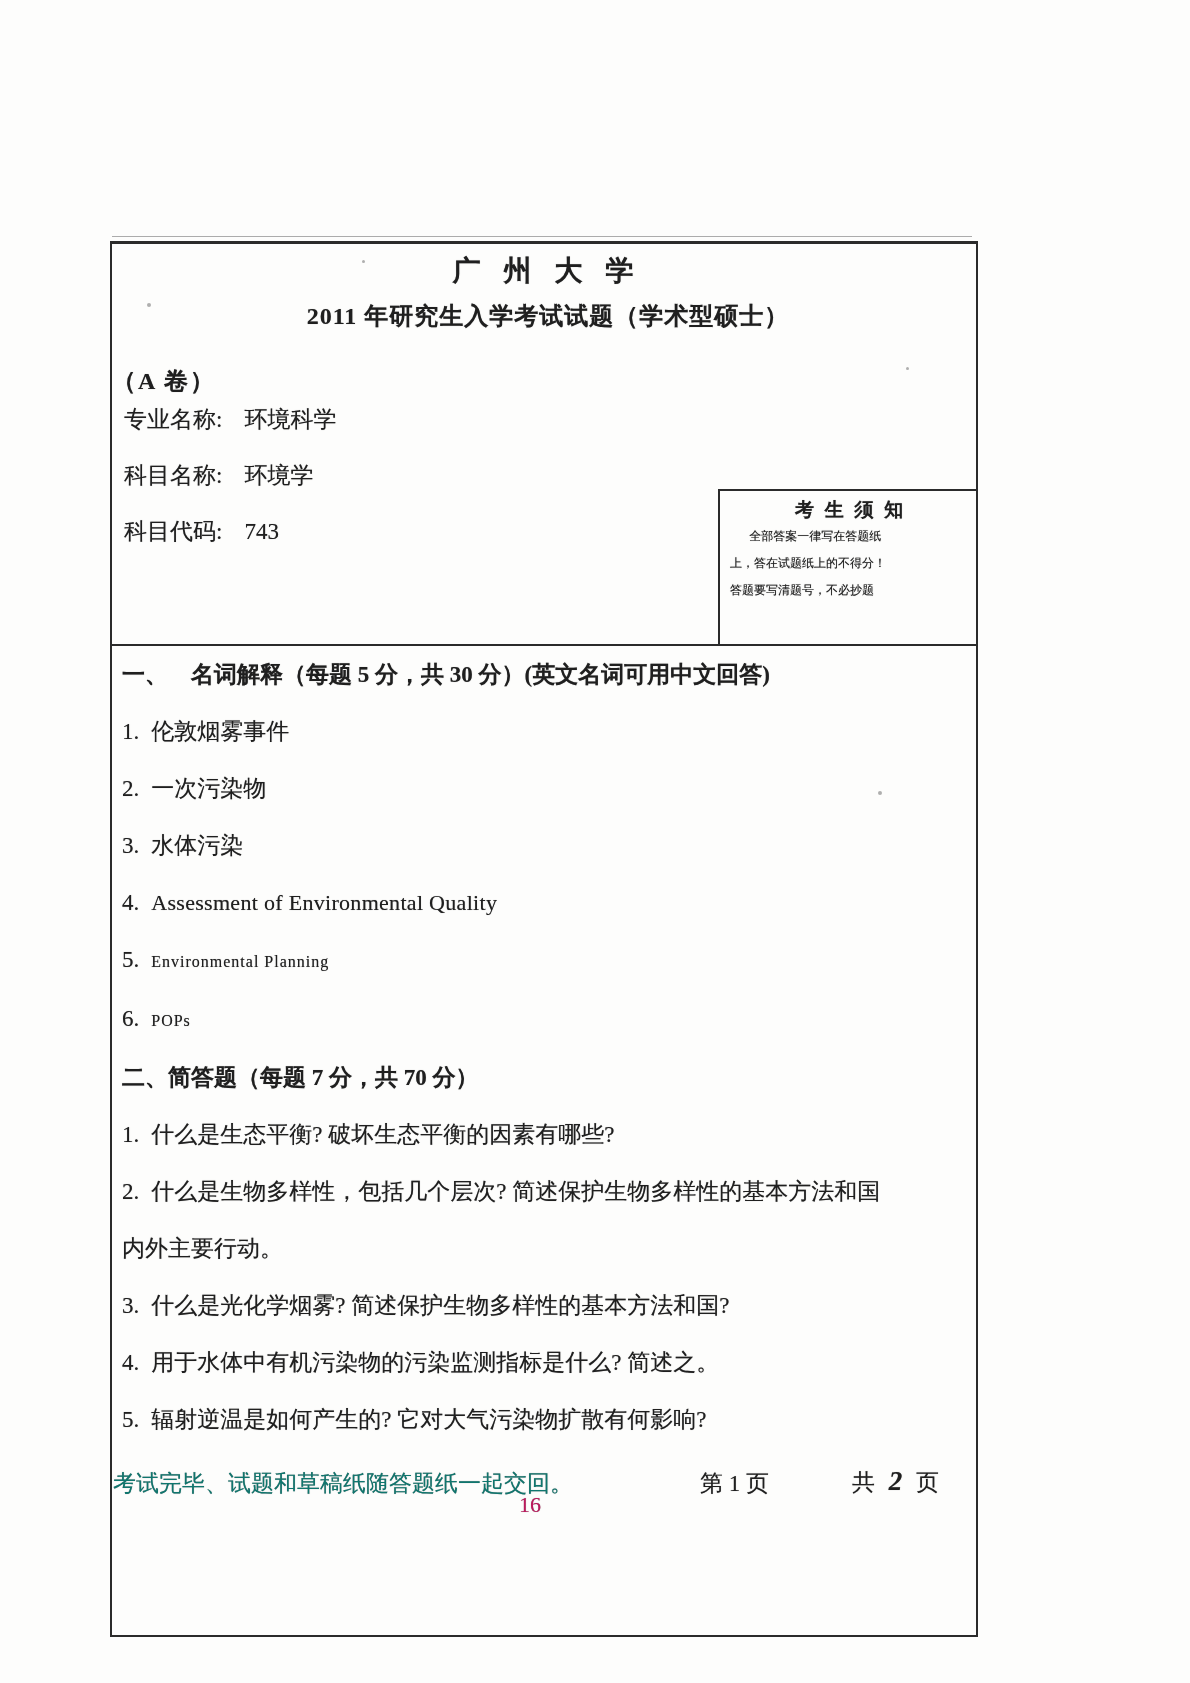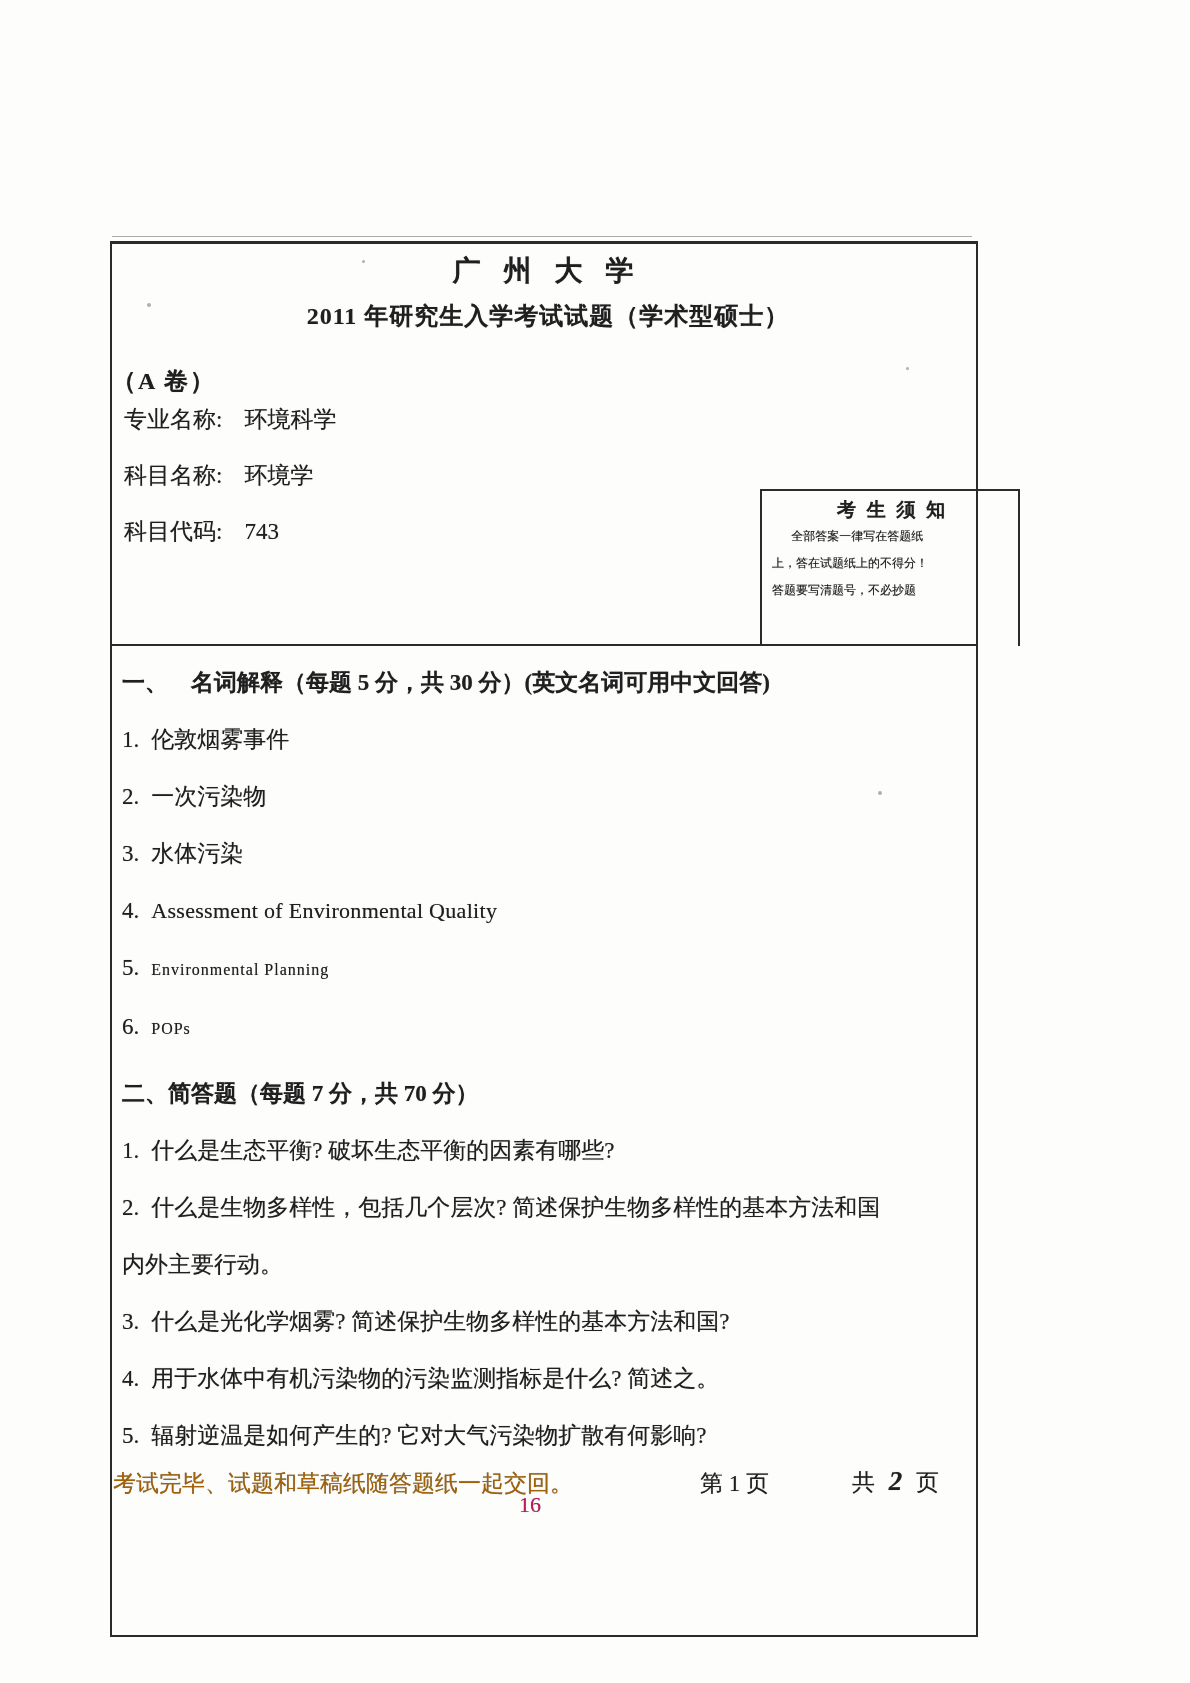--- a/index.html
+++ b/index.html
@@ -25,40 +25,39 @@
   .meta.m1  { top:160px; }
   .meta.m2  { top:216px; }
   .meta.m3  { top:272px; }
   .meta-val { margin-left:22px; }
 
   
   .notice-box {
     position:absolute; left:606px; top:245px; width:260px; height:157px;
     border:2px solid #2b2b2b; border-bottom:none; box-sizing:border-box;
     padding:6px 8px 0 10px;
-    margin-left:42px;
   }
   .notice-title { text-align:center; font-size:19px; font-weight:bold; word-spacing:6px; line-height:26px; }
   .notice-line  { font-size:12px; line-height:27px; }
   .notice-line.indent { text-indent:1.6em; }
 
   
   .divider { position:absolute; left:-2px; right:-2px; top:400px; height:0; border-top:2px solid #2b2b2b; }
 
   
   .questions { position:absolute; left:10px; right:14px; top:402px; }
   .q-line { line-height:57px; font-size:23px; white-space:pre-wrap; }
   .q-line.wrap2 { line-height:57px; }
-  .heading { font-weight:bold;margin-top:8px; }
+  .heading { font-weight:bold; }
   .q-num  { margin-right:12px; }
   .latin-serif { font-size:22px; letter-spacing:0.3px; }
   .latin-mono  { font-family:Liberation Serif, serif; font-size:16px; letter-spacing:1px; }
 
   
-  .footer-note  { position:absolute; left:113px; top:1468px; font-size:23px; color:#a16207; }
+  .footer-note  { position:absolute; left:113px; top:1468px; font-size:23px; color:#0f766e; }
   .footer-page  { position:absolute; left:700px; top:1468px; font-size:23px; }
   .footer-total { position:absolute; left:852px; top:1466px; font-size:23px; word-spacing:8px; }
   .hand-num { font-weight:bold; font-style:italic; font-size:27px; }
   .sheet-num { position:absolute; left:495px; top:1492px; width:70px; text-align:center; font-size:22px; color:#be185d; }
 
   
   .speck { position:absolute; background:#6f6f6f; border-radius:50%; opacity:.55; }
   .sp1 { left:147px; top:303px; width:4px; height:4px; }
   .sp2 { left:362px; top:260px; width:3px; height:3px; }
   .sp3 { left:878px; top:791px; width:4px; height:4px; }

